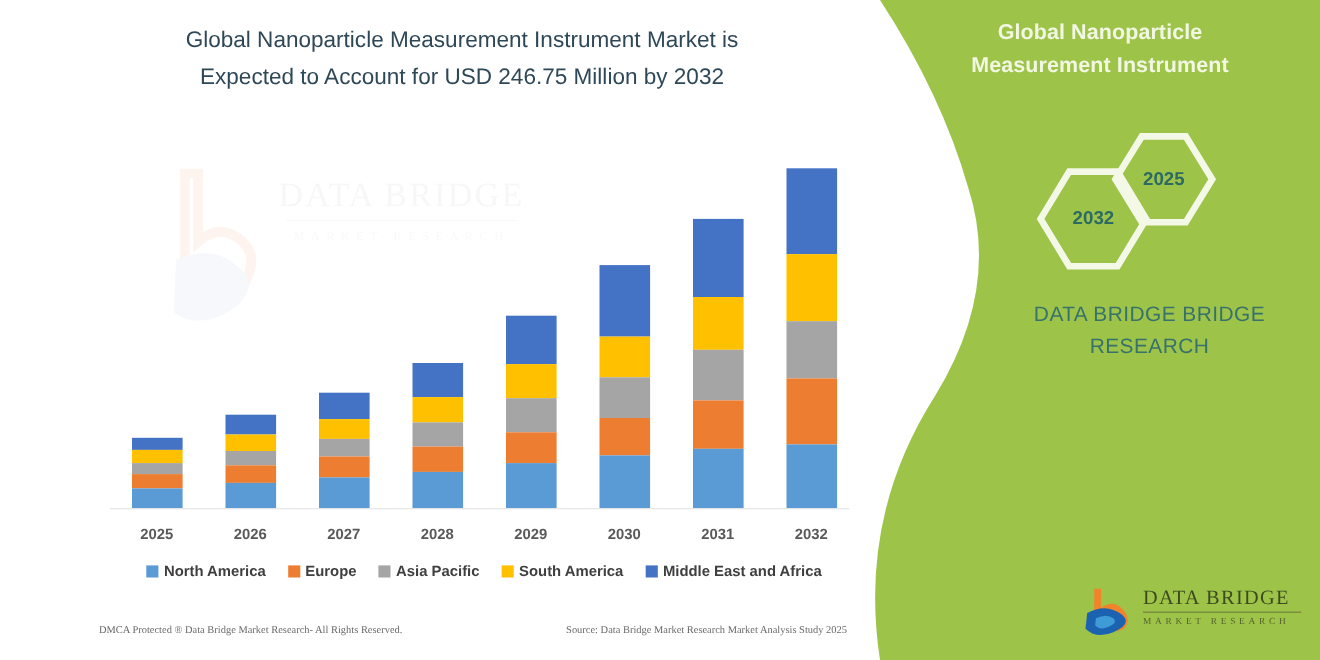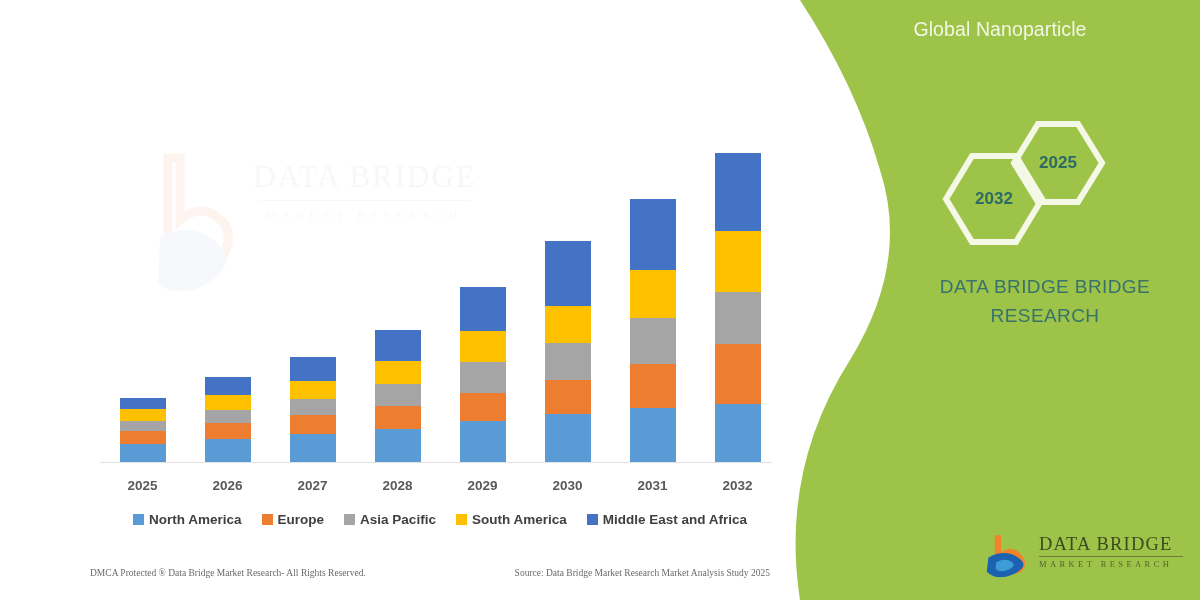--- a/index.html
+++ b/index.html
@@ -10,21 +10,21 @@
   }
   #stage{position:absolute;inset:0;background:#fff;}
 
   
   .green-panel{position:absolute;top:0;right:0;width:420px;height:600px;}
   .green-panel svg{display:block;}
 
   .panel-title{
     position:absolute;top:14px;left:800px;width:400px;
     text-align:center;color:#f2f7e4;
-    font-size:19.5px;line-height:30px;font-weight:400;
+    font-size:19.5px;line-height:30px;font-weight:700;
     letter-spacing:.1px;
   }
   .panel-title span{display:block;}
 
   .hexwrap{position:absolute;left:930px;top:120px;width:180px;height:110px;}
   .hex{position:absolute;}
   .hex .hexlabel{
     position:absolute;inset:0;display:flex;align-items:center;justify-content:center;
     color:#2d6a63;font-size:17px;font-weight:600;
   }
@@ -80,20 +80,24 @@
   .footer{position:absolute;left:90px;top:568px;width:690px;display:flex;
           justify-content:space-between;align-items:center;}
   .footer div{color:#6a6a6a;font-family:"Liberation Serif", serif;font-size:9.5px;}
   .footer .src{margin-right:10px;}
 </style>
 </head>
 <body>
 
 <div id="stage">
 
+  <div class="chart-title">
+    <span>Global Nanoparticle Measurement Instrument Market is</span>
+    <span>Expected to Account for USD 246.75 Million by 2032</span>
+  </div>
 
   <div class="watermark">
     <svg width="120" height="160" viewBox="0 0 120 160">
       <path d="M18 8 L30 8 L30 70 Q48 54 66 66 Q86 80 74 104 Q62 126 34 122 L18 118 Z" fill="none" stroke="#fbe6d8" stroke-width="9"></path>
       <path d="M10 86 Q46 70 70 96 Q86 114 60 132 Q30 150 8 134 Z" fill="#e9eef7"></path>
     </svg>
     <div class="wm-text">
       <div class="wm-main">DATA BRIDGE</div>
       <div class="wm-rule"></div>
       <div class="wm-sub">MARKET RESEARCH</div>
@@ -200,20 +204,21 @@
   </div>
 
   <div class="green-panel">
     <svg width="420" height="600" viewBox="0 0 420 600" preserveAspectRatio="none">
       <path d="M20 0 L420 0 L420 600 L20 600 Q0 470 70 360 Q130 262 100 170 Q76 86 20 0 Z" fill="#9DC449"></path>
     </svg>
   </div>
 
   <div class="panel-title">
     <span>Global Nanoparticle</span>
+    <span>Measurement Instrument</span>
   </div>
 
   <div class="hexwrap">
     <div class="hex hex-2032">
       <svg width="104" height="94" viewBox="0 0 104 94">
         <polygon points="30,4 74,4 100,47 74,90 30,90 4,47" fill="none" stroke="#f4f8e6" stroke-width="6"></polygon>
       </svg>
       <div class="hexlabel">2032</div>
     </div>
     <div class="hex hex-2025">

